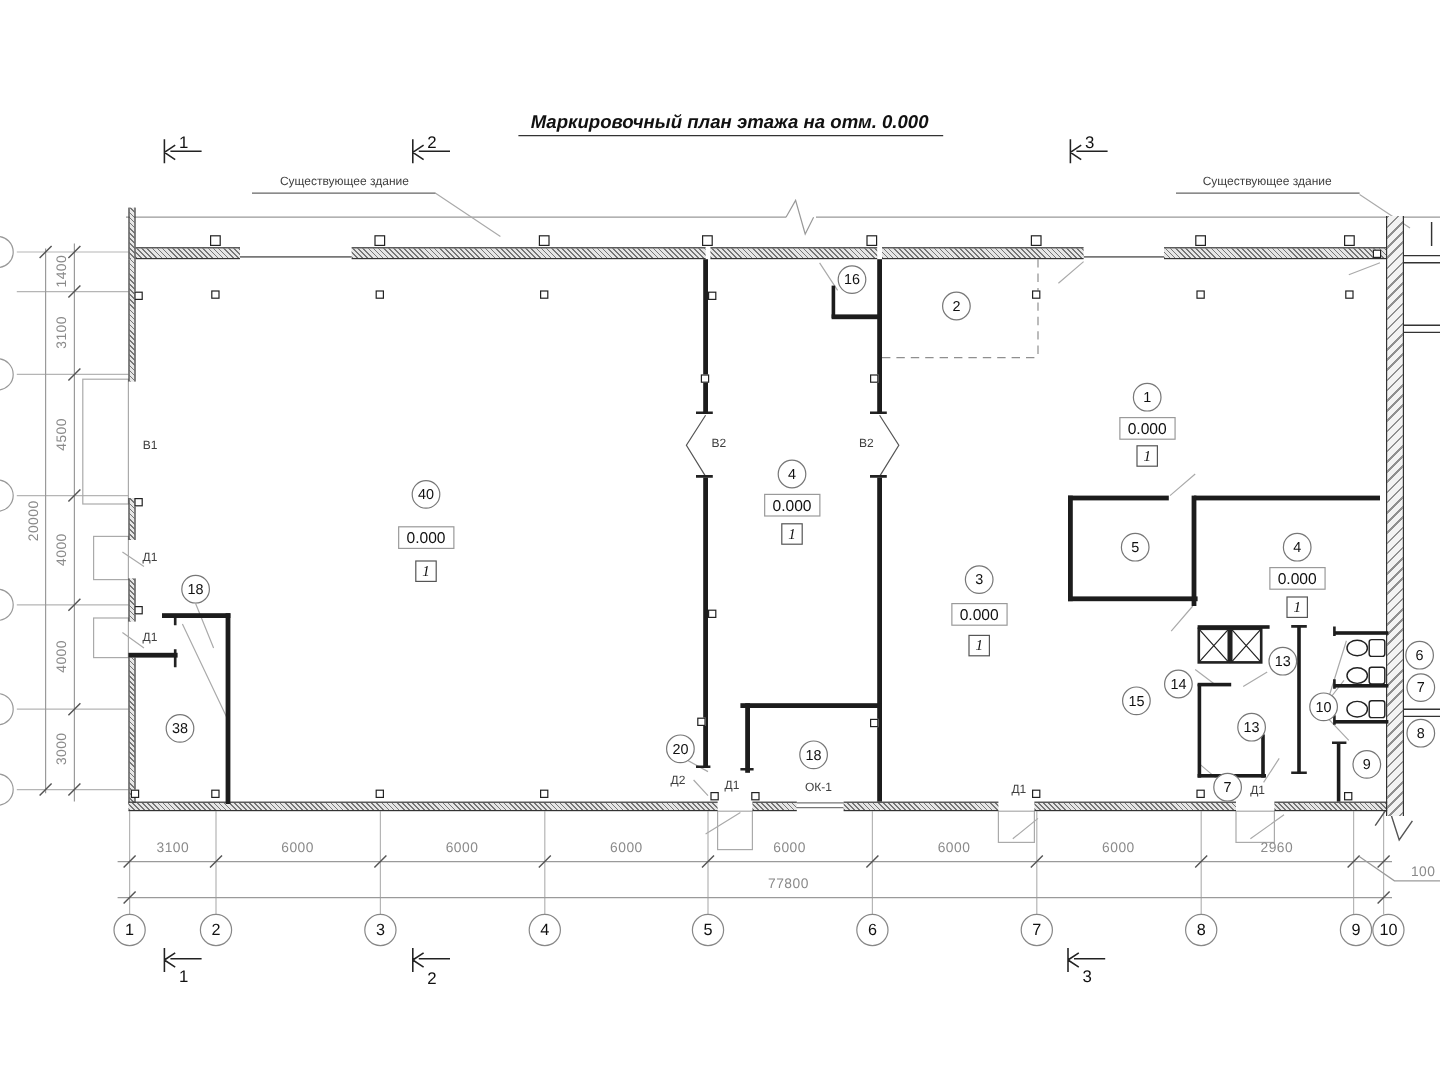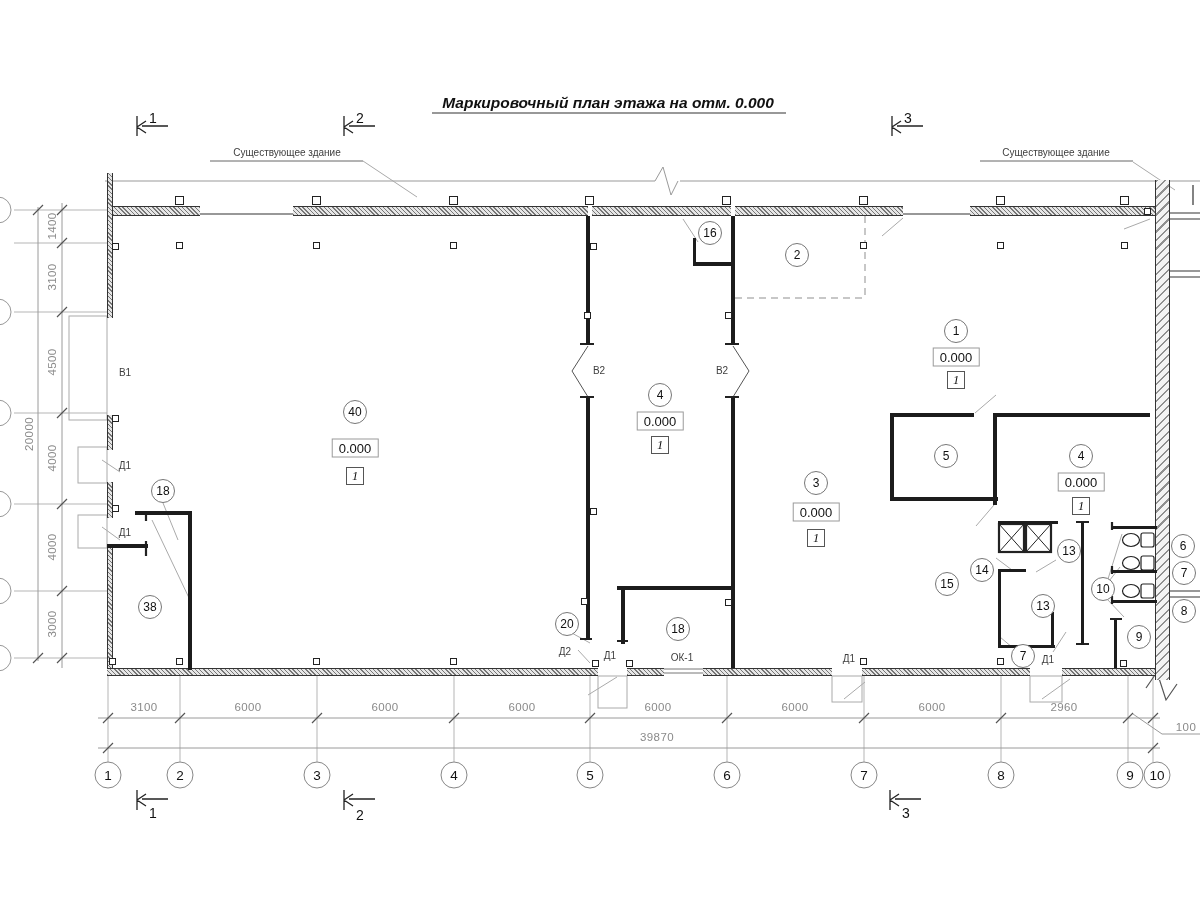--- a/index.html
+++ b/index.html
@@ -303,21 +303,21 @@
 <div class="t lbl" style="left:1048px;top:659px">Д1</div>
 
 <div class="t dim" style="left:144px;top:707px">3100</div>
 <div class="t dim" style="left:248px;top:707px">6000</div>
 <div class="t dim" style="left:385px;top:707px">6000</div>
 <div class="t dim" style="left:522px;top:707px">6000</div>
 <div class="t dim" style="left:658px;top:707px">6000</div>
 <div class="t dim" style="left:795px;top:707px">6000</div>
 <div class="t dim" style="left:932px;top:707px">6000</div>
 <div class="t dim" style="left:1064px;top:707px">2960</div>
-<div class="t dim" style="left:657px;top:737px">39870</div>
+<div class="t dim" style="left:657px;top:737px">77800</div>
 <div class="t dim" style="left:1186px;top:727px">100</div>
 
 <div class="t rot dim" style="left:52px;top:226px">1400</div>
 <div class="t rot dim" style="left:52px;top:277px">3100</div>
 <div class="t rot dim" style="left:52px;top:362px">4500</div>
 <div class="t rot dim" style="left:52px;top:458px">4000</div>
 <div class="t rot dim" style="left:52px;top:547px">4000</div>
 <div class="t rot dim" style="left:52px;top:624px">3000</div>
 <div class="t rot dim" style="left:29px;top:434px">20000</div>
 

